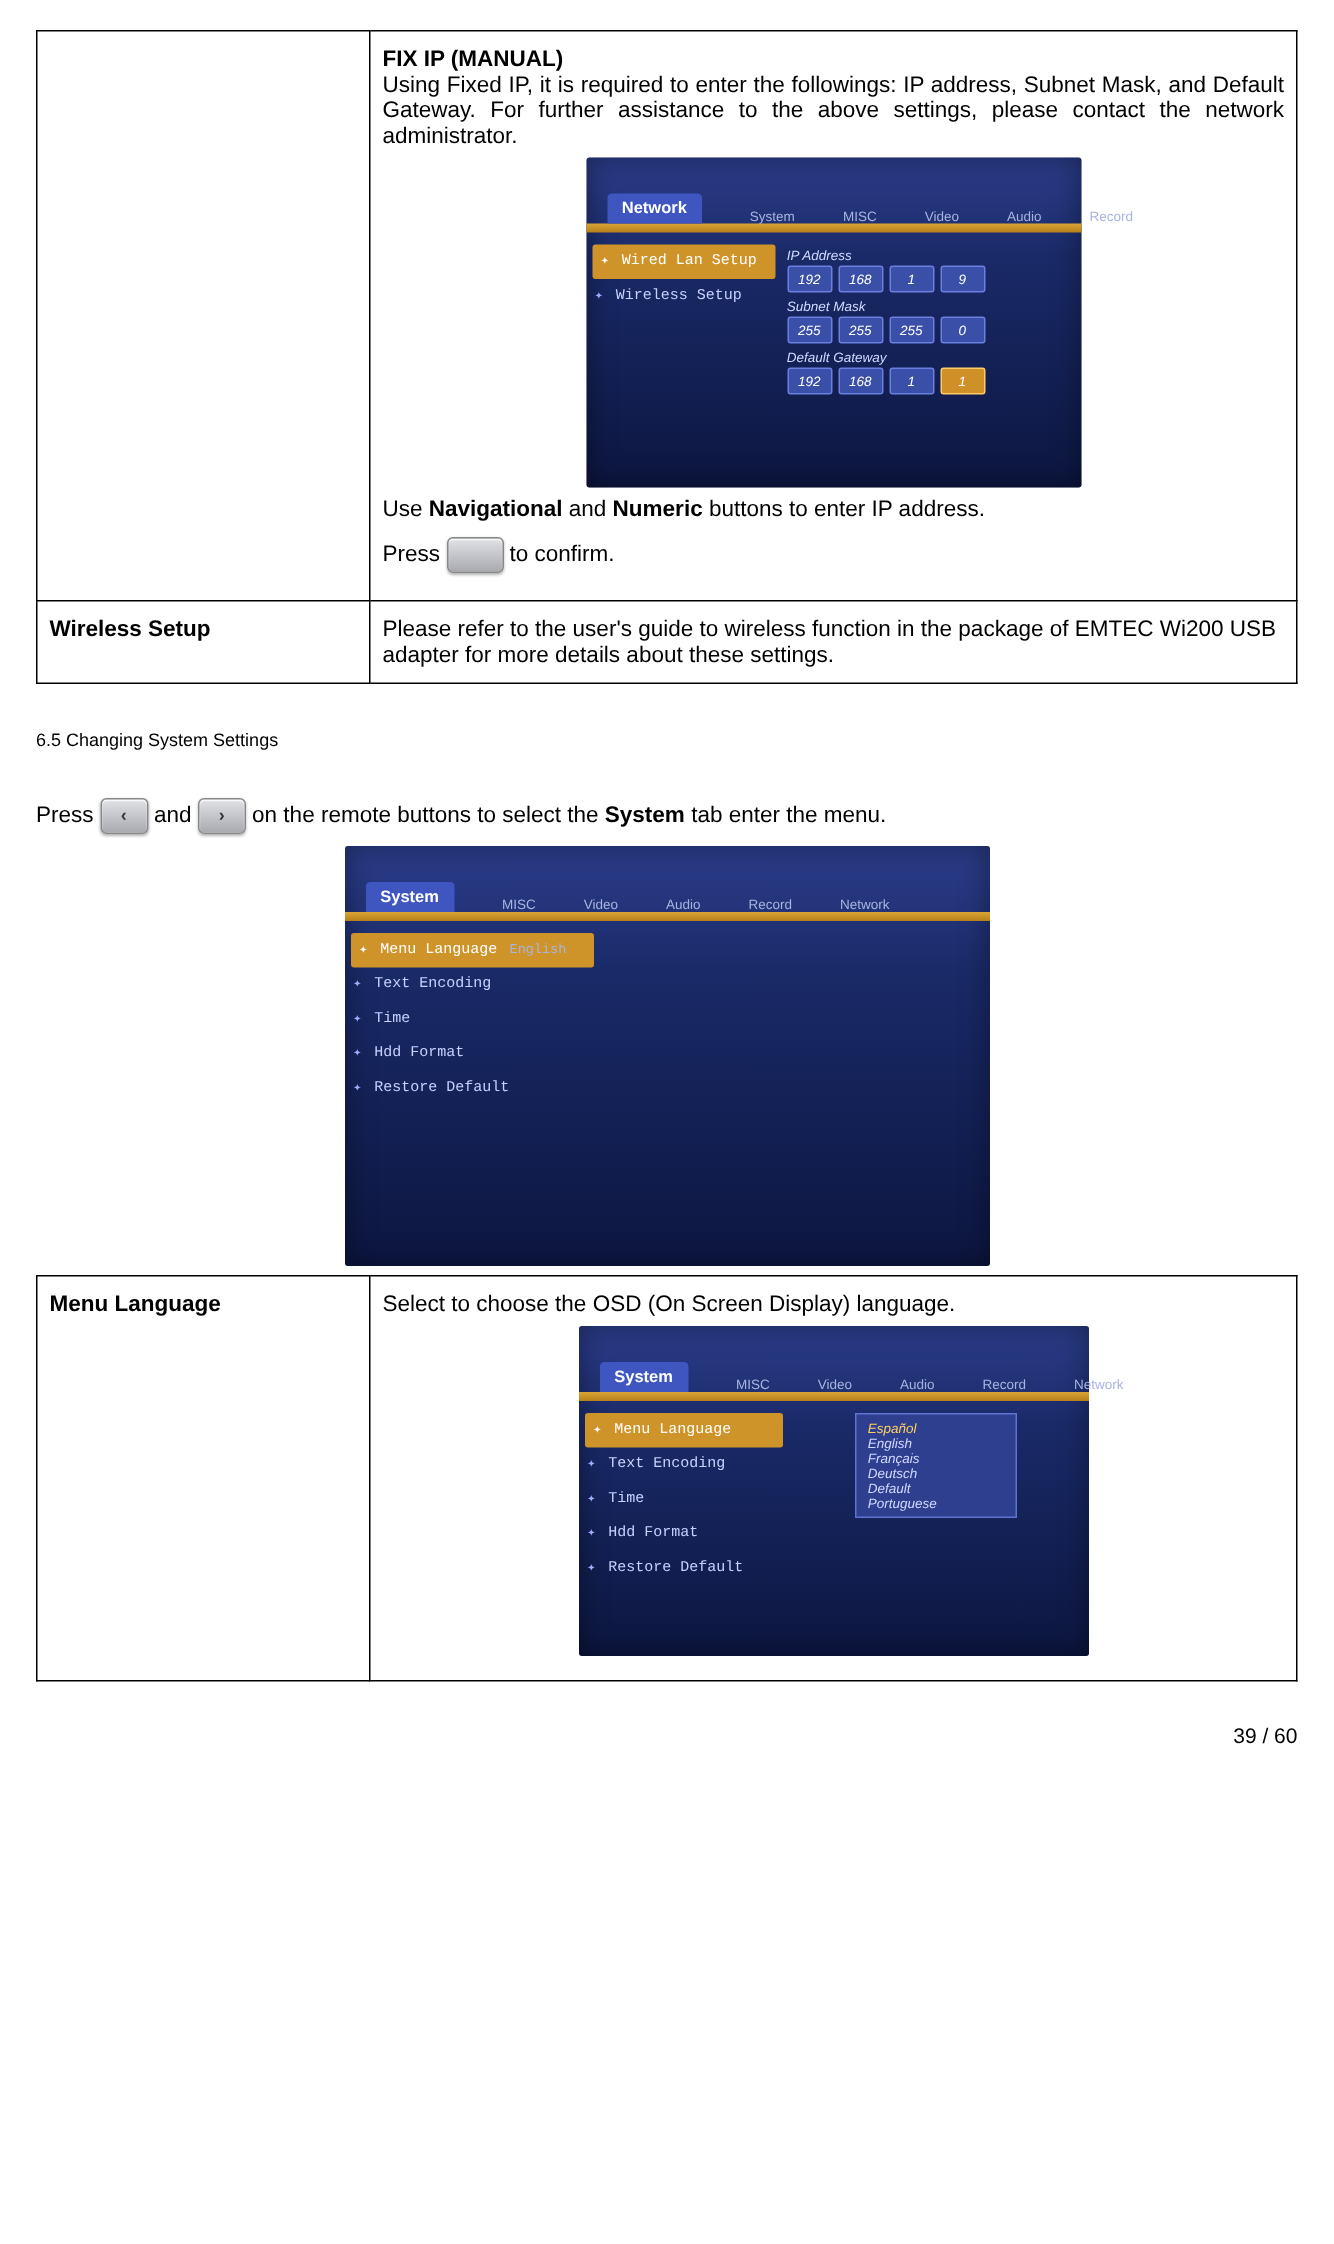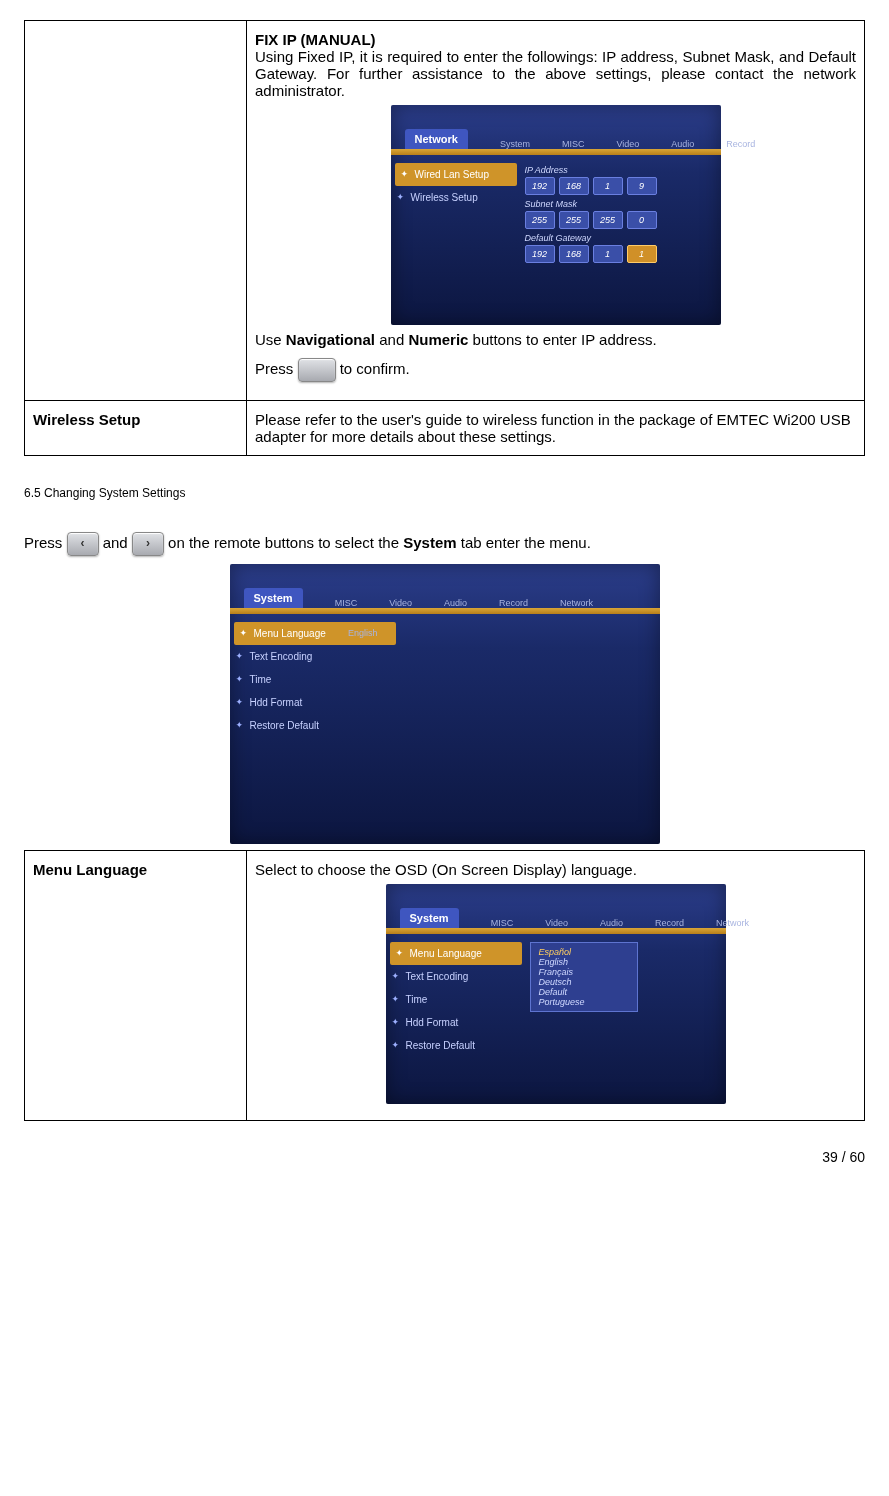--- a/index.html
+++ b/index.html
@@ -58,20 +58,21 @@
     background: linear-gradient(#d9a536, #b87f1a);
     height: 6px;
   }
   .settings-body {
     display: flex;
     height: calc(100% - 32px);
   }
   .side {
     width: 130px;
     padding-top: 8px;
+    font-family: Liberation Mono, monospace;
   }
   .side-item {
     font-size: 10px;
     color: #c7d1ff;
     padding: 6px 8px 6px 20px;
     position: relative;
   }
   .side-item.active {
     background: #cf9429;
     color: #fff;
@@ -109,20 +110,21 @@
   .ip-box.sel {
     background: #d09028;
     border-color: #ffcb68;
   }
   .lang-list {
     background: #2e3f90;
     border: 1px solid #5e74d0;
     padding: 4px 8px;
     font-size: 9px;
     color: #cfd8ff;
+    margin-left: 40px;
     width: 90px;
   }
   .lang-list .sel { color: #ffcf60; }
   .remote-btn {
     display: inline-block;
     width: 30px;
     height: 22px;
     background: linear-gradient(#e0e2e6, #a8aab0);
     border: 1px solid #888;
     border-radius: 4px;

